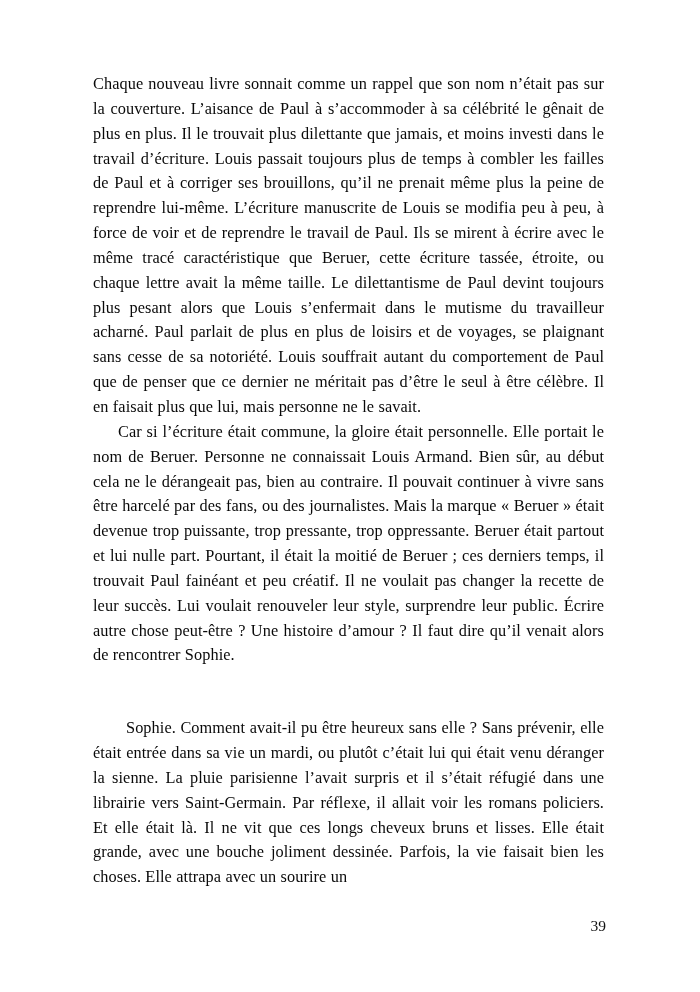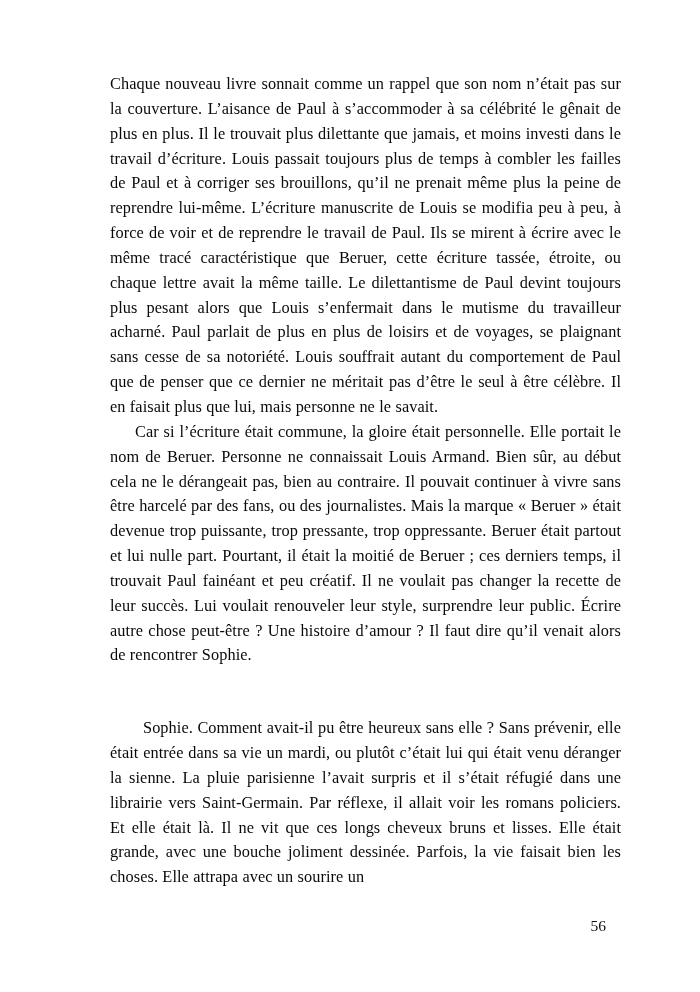--- a/index.html
+++ b/index.html
@@ -21,21 +21,21 @@
     position: absolute;
     left: 0;
     top: 0;
     width: 700px;
     height: 992px;
     background: #ffffff;
   }
 
   .text-column {
     position: absolute;
-    left: 110px;
+    left: 93px;
     top: 72px;
     width: 511px;
   }
 
   p.body-paragraph {
     margin: 0;
     padding: 0;
     font-size: 16.3px;
     line-height: 24.85px;
     text-align: justify;
@@ -79,15 +79,15 @@
   <div class="text-column">
 
     <p class="body-paragraph">Chaque nouveau livre sonnait comme un rappel que son nom n’était pas sur la couverture. L’aisance de Paul à s’accommoder à sa célébrité le gênait de plus en plus. Il le trouvait plus dilettante que jamais, et moins investi dans le travail d’écriture. Louis passait toujours plus de temps à combler les failles de Paul et à corriger ses brouillons, qu’il ne prenait même plus la peine de reprendre lui-même. L’écriture manuscrite de Louis se modifia peu à peu, à force de voir et de reprendre le travail de Paul. Ils se mirent à écrire avec le même tracé caractéristique que Beruer, cette écriture tassée, étroite, ou chaque lettre avait la même taille. Le dilettantisme de Paul devint toujours plus pesant alors que Louis s’enfermait dans le mutisme du travailleur acharné. Paul parlait de plus en plus de loisirs et de voyages, se plaignant sans cesse de sa notoriété. Louis souffrait autant du comportement de Paul que de penser que ce dernier ne méritait pas d’être le seul à être célèbre. Il en faisait plus que lui, mais personne ne le savait.</p>
 
     <p class="body-paragraph indent-small">Car si l’écriture était commune, la gloire était personnelle. Elle portait le nom de Beruer. Personne ne connaissait Louis Armand. Bien sûr, au début cela ne le dérangeait pas, bien au contraire. Il pouvait continuer à vivre sans être harcelé par des fans, ou des journalistes. Mais la marque «&nbsp;Beruer&nbsp;» était devenue trop puissante, trop pressante, trop oppressante. Beruer était partout et lui nulle part. Pourtant, il était la moitié de Beruer&nbsp;; ces derniers temps, il trouvait Paul fainéant et peu créatif. Il ne voulait pas changer la recette de leur succès. Lui voulait renouveler leur style, surprendre leur public. Écrire autre chose peut-être&nbsp;? Une histoire d’amour&nbsp;? Il faut dire qu’il venait alors de rencontrer Sophie.</p>
 
     <p class="body-paragraph indent-large">Sophie. Comment avait-il pu être heureux sans elle&nbsp;? Sans prévenir, elle était entrée dans sa vie un mardi, ou plutôt c’était lui qui était venu déranger la sienne. La pluie parisienne l’avait surpris et il s’était réfugié dans une librairie vers Saint-Germain. Par réflexe, il allait voir les romans policiers. Et elle était là. Il ne vit que ces longs cheveux bruns et lisses. Elle était grande, avec une bouche joliment dessinée. Parfois, la vie faisait bien les choses. Elle attrapa avec un sourire un</p>
 
   </div>
 
-  <div class="page-number">56</div>
+  <div class="page-number">39</div>
 
 </div>
 
 </body></html>

